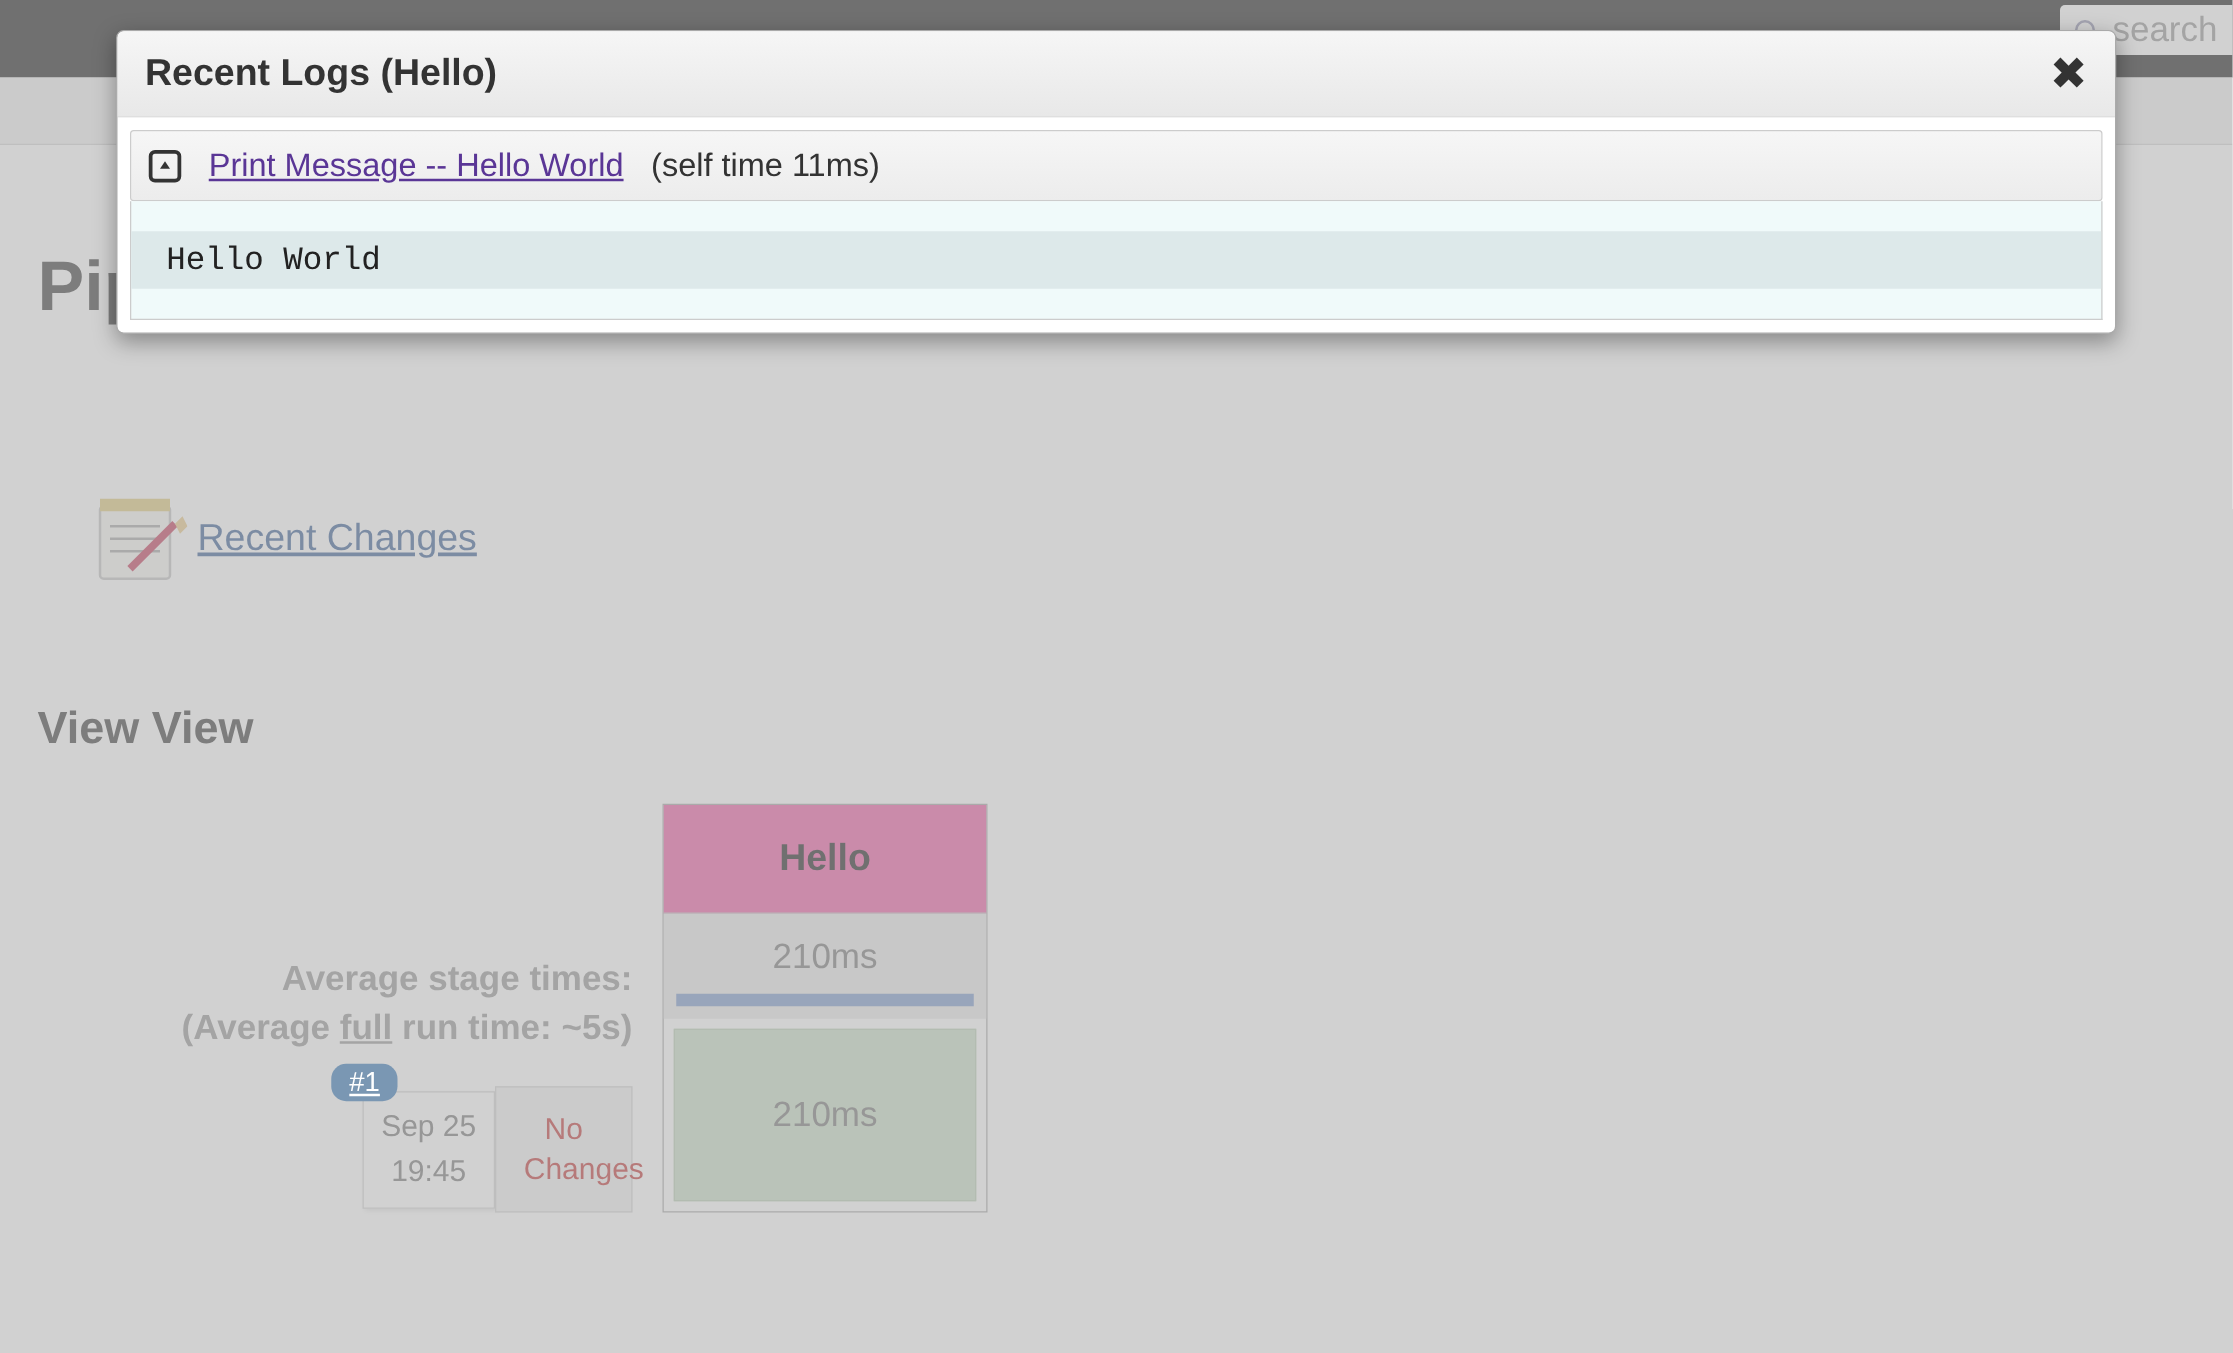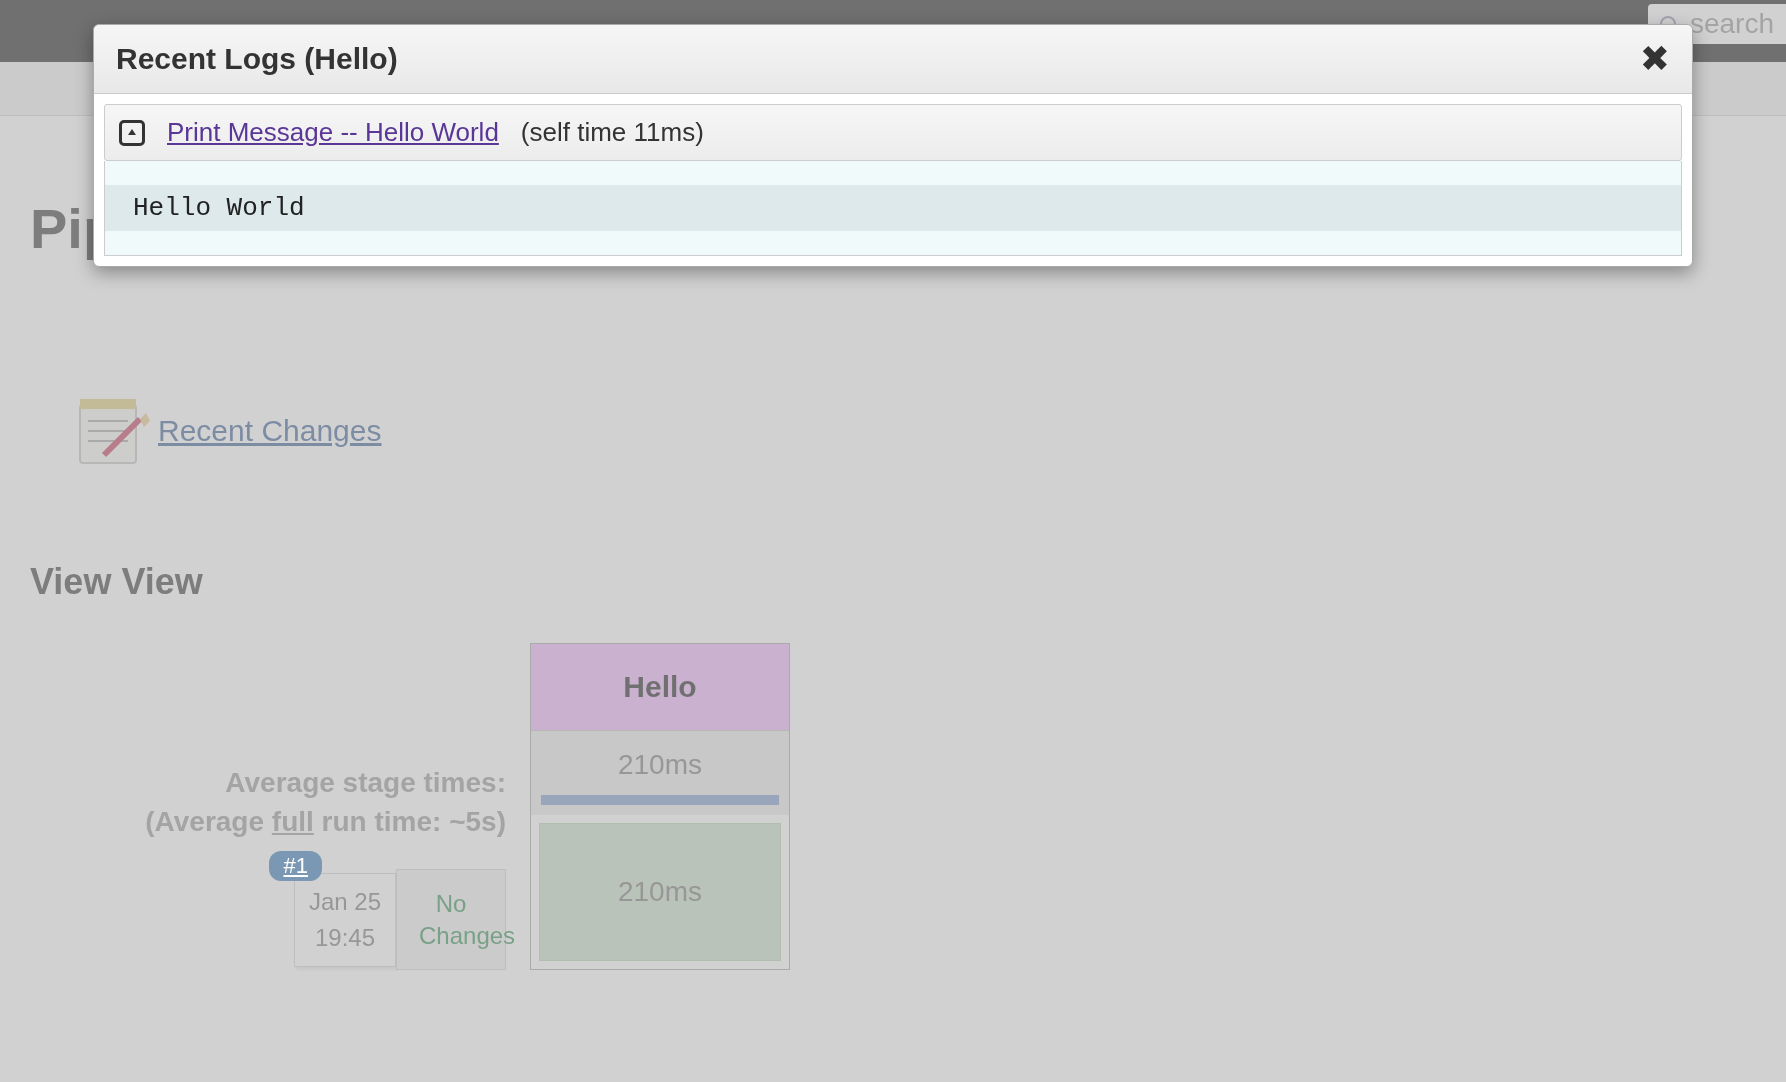--- a/index.html
+++ b/index.html
@@ -116,31 +116,31 @@
       font-size: 24px;
       color: #666;
       box-shadow: 2px 2px 4px rgba(0,0,0,0.15);
       line-height: 1.5;
     }
     .changes-box {
       background: #eee;
       border: 1px solid #ccc;
       padding: 18px 22px;
       font-size: 24px;
-      color: #15803d;
+      color: #b91c1c;
       text-align: center;
       width: 110px;
       line-height: 1.3;
     }
     .sv-right {
       width: 260px;
       border: 1px solid #999;
     }
     .stage-header {
-      background: #f0abfc;
+      background: #ec4899;
       text-align: center;
       font-size: 30px;
       font-weight: bold;
       padding: 26px 0;
       border-bottom: 1px solid #bbb;
     }
     .stage-avg {
       background: #e6e6e6;
       text-align: center;
       font-size: 28px;
@@ -278,21 +278,21 @@
     <div class="sv-left">
       <div class="avg-row">
         <div>Average stage times:</div>
         <div>
           <span>(Average </span><span class="full">full</span><span> run time: ~5s)</span>
         </div>
       </div>
       <div class="run-row">
         <span class="build-badge">#1</span>
         <div class="date-box">
-          <div>Jan 25</div>
+          <div>Sep 25</div>
           <div>19:45</div>
         </div>
         <div class="changes-box" style="white-space: pre-line;">No
 Changes</div>
       </div>
     </div>
     <div class="sv-right">
       <div class="stage-header">Hello</div>
       <div class="stage-avg">
         <div>210ms</div>

